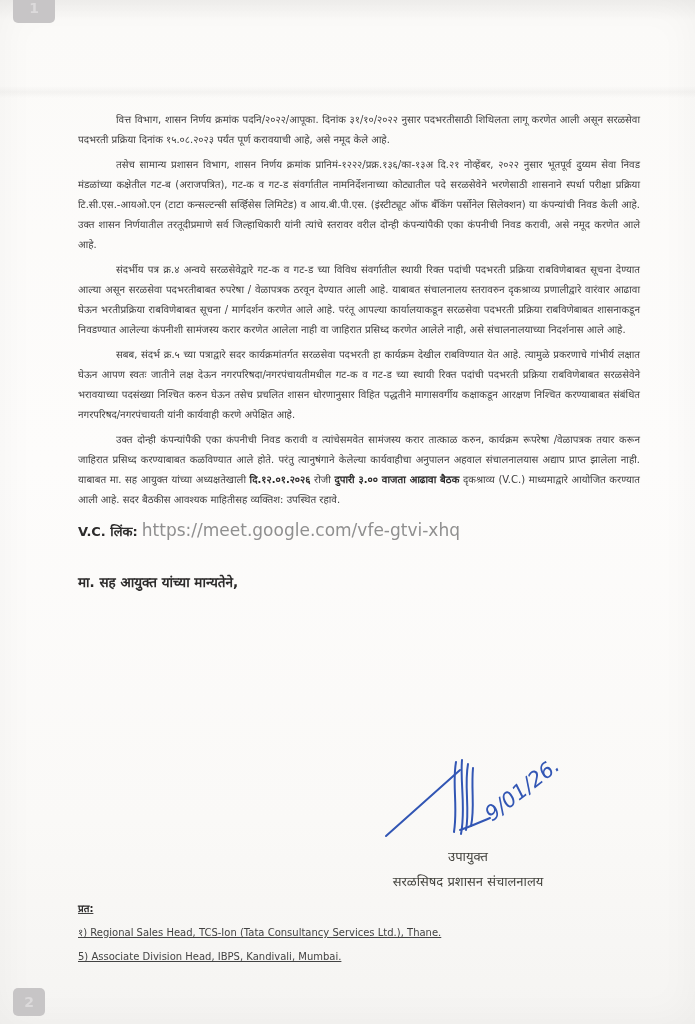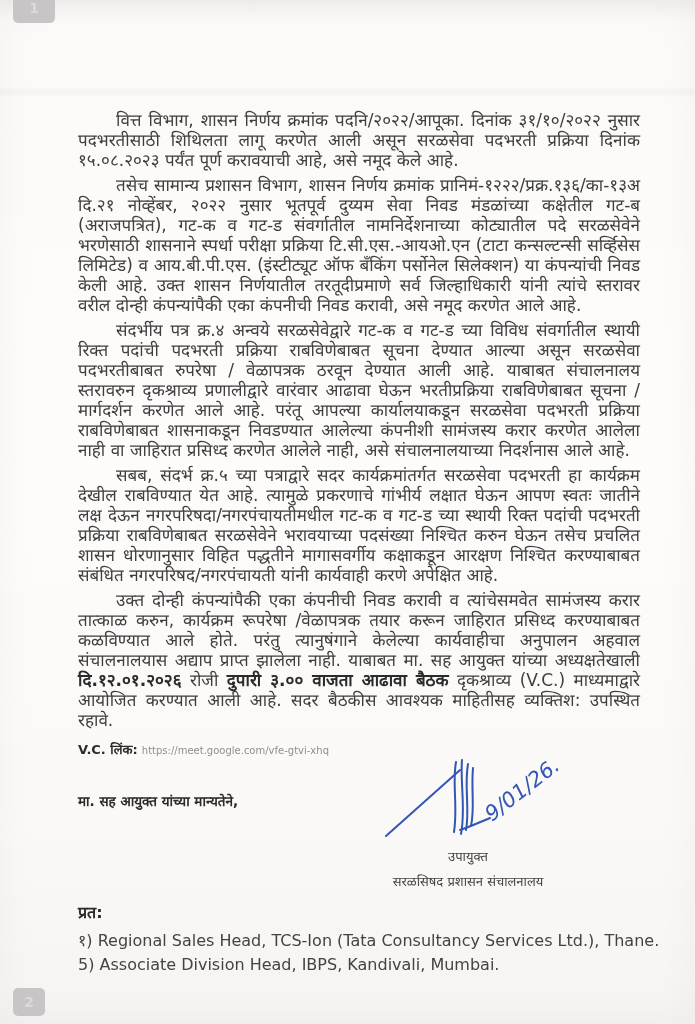--- a/index.html
+++ b/index.html
@@ -12,33 +12,33 @@
   .marker {
     position:absolute; background:#c7c5c6; color:#dcdadb;
     border-radius:5px; display:flex; align-items:center; justify-content:center;
     font-size:14px; font-weight:bold;
   }
   .marker-top { left:13px; top:-7px; width:42px; height:30px; }
   .marker-bottom { left:13px; top:988px; width:32px; height:28px; }
   .letter-body { position:absolute; left:78px; top:110px; width:562px; }
   .para {
     margin:0 0 5px 0; text-align:justify; text-indent:38px;
-    font-size:17px; line-height:20px; color:#3f3e3e;
+    font-size:10px; line-height:20px; color:#3f3e3e;
   }
   .b { font-weight:bold; color:#2c2b2b; }
   .vc-line { margin-top:10px; font-size:13px; line-height:20px; }
   .vc-label { font-weight:bold; color:#2c2b2b; }
-  .vc-url { color:#8f8f8f; font-size:10px; }
+  .vc-url { color:#8f8f8f; font-size:17px; }
   .approval { margin-top:31px; font-weight:bold; font-size:13.5px; color:#2c2b2b; }
   .sig-block {
     position:absolute; left:318px; top:756px; width:300px;
     text-align:center; font-size:13px; line-height:25px; color:#44443f;
   }
   .sig-svg { display:block; margin:0 0 2px 62px; }
-  .copy-block { position:absolute; left:78px; top:901px; font-size:16px; color:#434343; }
+  .copy-block { position:absolute; left:78px; top:901px; font-size:10px; color:#434343;text-decoration:underline; }
   .copy-heading { font-weight:bold; color:#2c2b2b; margin-bottom:6px; }
   .copy-item { line-height:24px; }
   .smudge {
     position:absolute; left:0; top:86px; width:695px; height:12px;
     background: linear-gradient(180deg, rgba(190,188,186,0.0), rgba(190,188,186,0.12), rgba(190,188,186,0.0));
   }
 </style>
 </head>
 <body>
 

